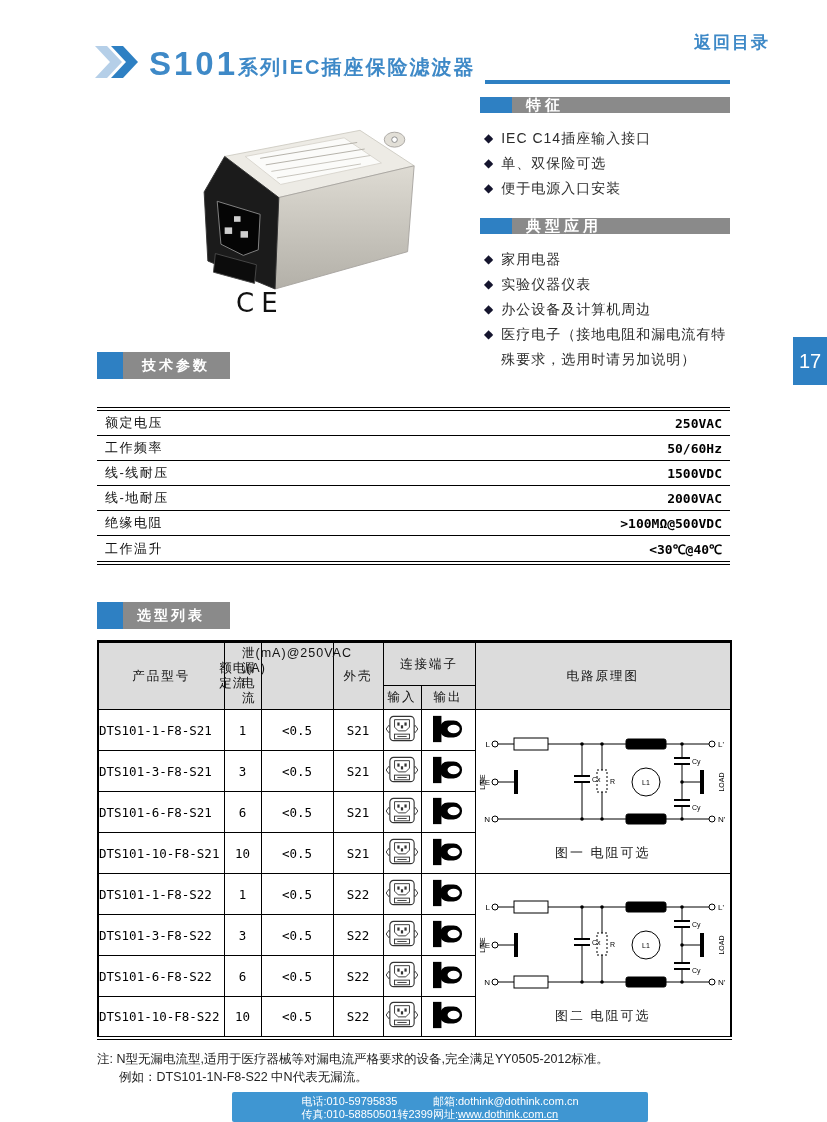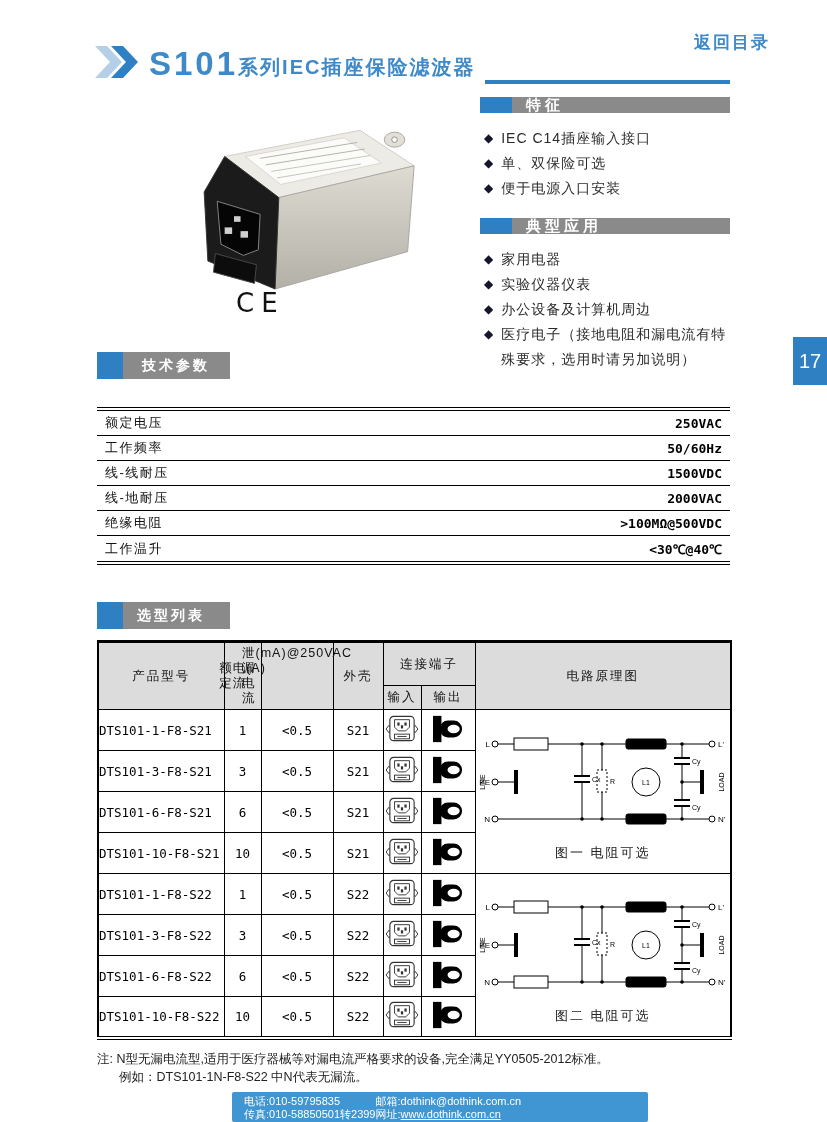--- a/index.html
+++ b/index.html
@@ -79,21 +79,21 @@
   .fig-wrap{display:flex;flex-direction:column;align-items:center;justify-content:center}
   .fig-caption{font-family:"Liberation Sans",sans-serif;font-size:13px;letter-spacing:2px;color:#222;margin-top:4px}
 
   
   .notes{position:absolute;left:97px;top:1050px;width:633px;font-size:12.5px;color:#222;line-height:18px}
   .notes .l2{padding-left:22px}
 
   
   .footer-bar{position:absolute;left:232px;top:1092px;width:416px;height:30px;
     background:var(--footer-blue,#3f96d2);border-radius:2px;color:#fff;font-size:11px;
-    display:flex;justify-content:flex-start;padding:3px 12px 2px 12px}
+    display:flex;justify-content:center;padding:3px 12px 2px 12px}
   .footer-col{display:flex;flex-direction:column;justify-content:space-between;line-height:12px}
   .web-link{color:#fff;text-decoration:underline;cursor:pointer}
 </style>
 </head>
 <body>
 
 <div class="page">
 
   <a class="back-link">返回目录</a>
 

